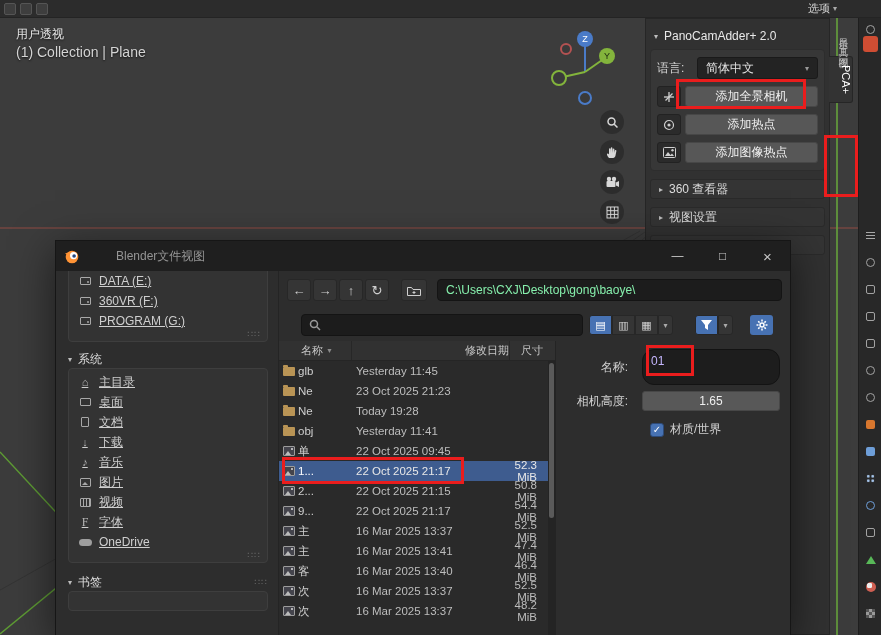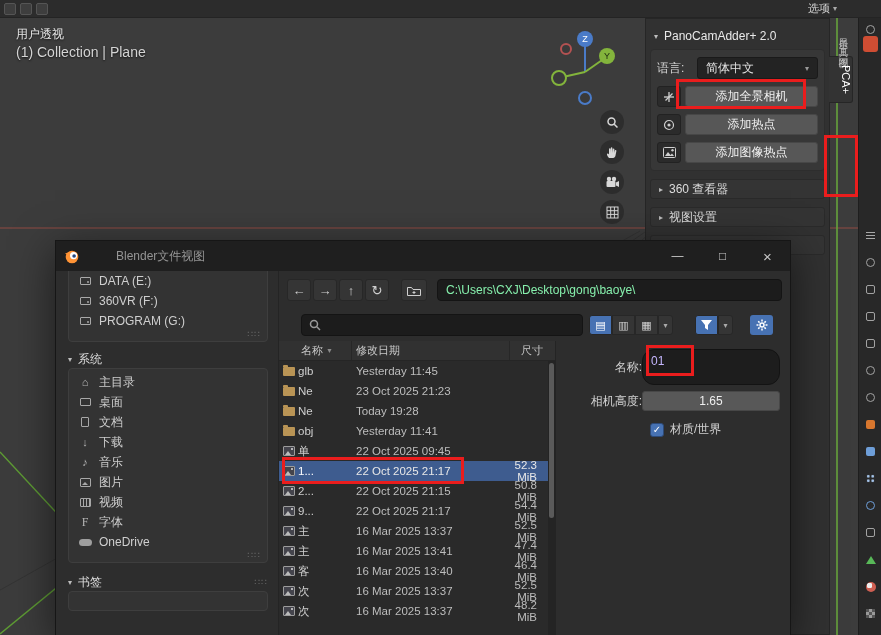--- a/index.html
+++ b/index.html
@@ -98,21 +98,21 @@
   .win-ctl { margin-left:auto; display:flex; height:30px; }
   .wbtn { width:45px; height:30px; display:flex; align-items:center; justify-content:center;
     color:#c7c7c7; font-size:12px; }
   .wbtn.close { font-size:15px; }
   .dlg-body { flex:1; display:flex; min-height:0; }
 
   
   .fb-side { width:222px; padding:0 10px 0 12px; font-size:12px; color:#cfcfcf; overflow:hidden; }
   .fb-box { background:#333; border:1px solid #3e3e3e; border-radius:4px; padding:3px 4px 1px; }
   .fb-box.vol { margin-top:-4px; }
-  .fb-item { height:20px; display:flex; align-items:center; gap:7px; padding:0 5px; border-radius:3px; }
+  .fb-item { height:20px; display:flex; align-items:center; gap:7px; padding:0 5px; border-radius:3px;text-decoration:underline; }
   .fb-hdr { display:flex; align-items:center; gap:6px; height:18px; margin-top:8px; color:#dcdcdc; }
   .fb-hdr.bm { margin-top:10px; }
   .handle { margin-left:auto; color:#6a6a6a; font-size:9px; letter-spacing:1px; }
   .dotrow { text-align:right; color:#6a6a6a; font-size:9px; letter-spacing:1px; height:9px;
     line-height:7px; padding-right:2px; }
   .ic { display:inline-flex; width:14px; justify-content:center; align-items:center;
     color:#b5b5b5; font-size:11px; }
   .ic-drive { width:11px; height:8px; border:1px solid #a8a8a8; border-radius:1px; position:relative; }
   .ic-drive::after { content:''; position:absolute; right:1px; bottom:1px; width:2px; height:2px;
     background:#a8a8a8; border-radius:50%; }
@@ -152,21 +152,21 @@
   .gearbtn { margin-left:17px; width:23px; height:20px; background:#4772b3; border-radius:3px;
     display:flex; align-items:center; justify-content:center; }
   .fm-content { flex:1; display:flex; min-height:0; }
   .fpane { width:277px; display:flex; flex-direction:column; border-right:1px solid #242424; }
   .fp-hdr { height:20px; flex:0 0 20px; background:#313131; border-bottom:1px solid #252525;
     display:flex; align-items:center; font-size:11px; color:#c7c7c7; }
   .fh-name { width:73px; padding-left:22px; display:flex; align-items:center; gap:3px;
     border-right:1px solid #272727; height:100%; }
   .fh-name .tri { font-size:7px; color:#8a8a8a; }
   .fh-date { width:158px; padding-left:4px; border-right:1px solid #272727; height:100%;
-    display:flex; align-items:center; }
+    display:flex; align-items:center;justify-content:flex-end; }
   .fh-size { flex:1; text-align:right; padding-right:12px; }
   .fp-body { flex:1; position:relative; background:#2a2a2a; }
   .file-row { height:20px; display:flex; align-items:center; font-size:11.5px; color:#cfcfcf;
     width:270px; }
   .file-row.selected { background:#3e5c8f; color:#fff; }
   .file-row.selected .fr-date { color:#e8e8e8; }
   .fr-icon { width:19px; display:flex; justify-content:center; }
   .fr-name { width:54px; white-space:nowrap; overflow:hidden; }
   .fr-date { width:158px; padding-left:4px; color:#bdbdbd; }
   .fr-size { flex:1; text-align:right; padding-right:12px; color:#bdbdbd; }
@@ -181,21 +181,21 @@
   .ic-image::after { content:''; position:absolute; left:1px; bottom:0; width:0; height:0;
     border-left:3px solid transparent; border-right:3px solid transparent;
     border-bottom:4px solid #bbb; }
   .scrolltrack { position:absolute; right:0; top:0; bottom:0; width:7px; background:#242424; }
   .scrollthumb { position:absolute; left:1px; top:2px; width:5px; height:155px; background:#5a5a5a;
     border-radius:3px; }
 
   
   .opane { flex:1; padding:8px 10px 0 8px; font-size:12px; color:#d0d0d0; }
   .orow { display:flex; align-items:center; margin-bottom:6px; }
-  .olabel { width:78px; text-align:right; padding-right:0; white-space:nowrap; }
+  .olabel { width:78px; text-align:right; padding-right:14px; white-space:nowrap; }
   .ofield-text { flex:1; height:36px; background:#1d1d1d; border:1px solid #131313; border-radius:12px;
     line-height:22px; padding:0 8px; color:#c4b5fd; }
   .ofield-num { flex:1; height:20px; background:#585858; border:1px solid #474747; border-radius:3px;
     line-height:18px; text-align:center; color:#efefef; }
   .orow.cb { margin-top:10px; }
   .cbspacer { width:86px; }
   .checkbox { width:14px; height:14px; background:#4772b3; border:1px solid #2d4a78; border-radius:3px;
     display:flex; align-items:center; justify-content:center; color:#fff; font-size:10px; }
   .cblabel { margin-left:6px; }
 </style>

